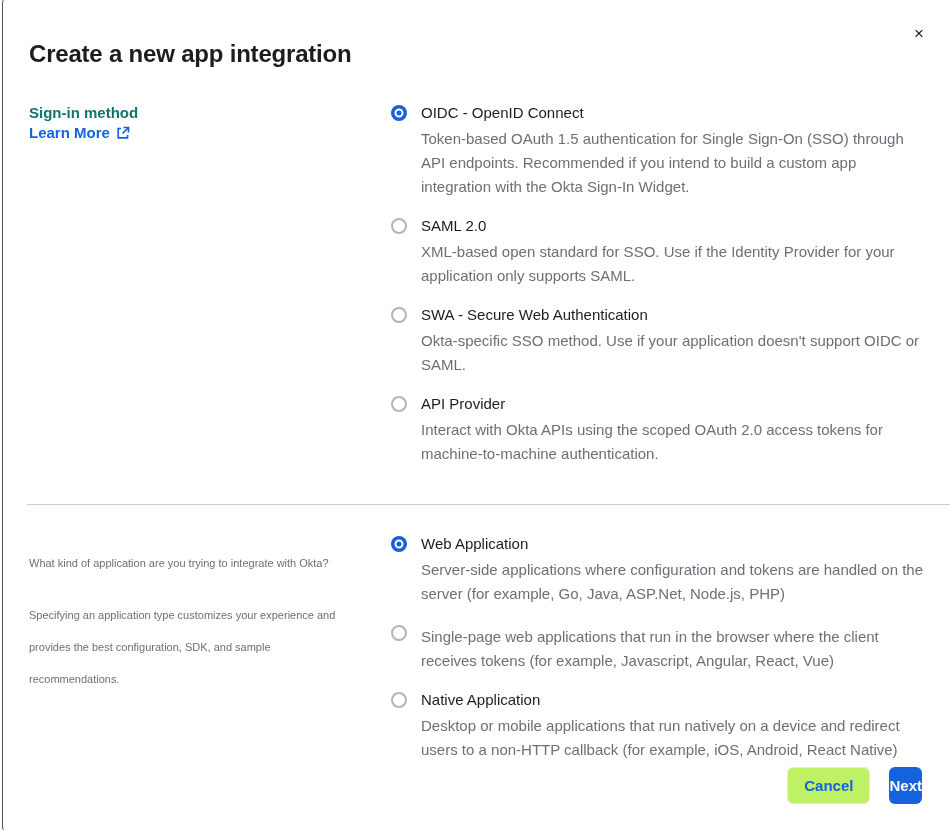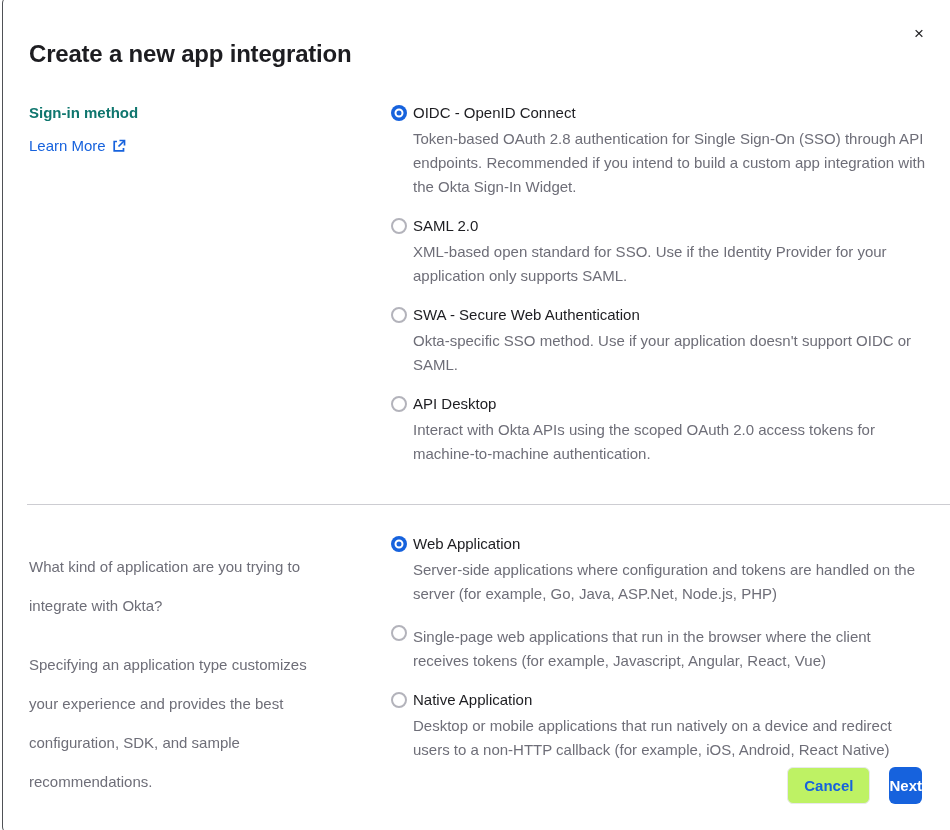--- a/index.html
+++ b/index.html
@@ -46,38 +46,37 @@
   .section-label {
     font-size: 15px;
     font-weight: bold;
     color: #0f766e;
     line-height: 22px;
   }
   .learn-more {
     display: inline-flex;
     align-items: center;
     gap: 6px;
-    margin-top: 13px;
-    font-size: 15px;
-    font-weight: normal;
+    font-size: 15px;
+    font-weight: bold;
     color: #1662dd;
     text-decoration: none;
     cursor: pointer;
   }
   .learn-more svg { display: block; }
   .left-para {
     margin-top: 14px;
-    font-size: 15px;
-    line-height: 39px;
+    font-size: 11px;
+    line-height: 32px;
     color: #6e6e78;
   }
   .left-para + .left-para { margin-top: 20px; }
   .option {
     display: flex;
-    gap: 6px;
+    gap: 14px;
     margin-bottom: 16px;
   }
   .option:last-child { margin-bottom: 0; }
   .radio {
     width: 16px; height: 16px;
     flex-shrink: 0;
     margin-top: 3px;
     border-radius: 50%;
     border: 2px solid #b3b3bb;
     background: #fff;
@@ -171,21 +170,21 @@
           </svg>
         </span>
       </a>
     </div>
     <div class="section-right">
 
       <div class="option">
         <div class="radio checked"></div>
         <div>
           <div class="option-label">OIDC - OpenID Connect</div>
-          <div class="option-desc">Token-based OAuth 2.8 authentication for Single Sign-On (SSO) through API endpoints. Recommended if you intend to build a custom app integration with the Okta Sign-In Widget.</div>
+          <div class="option-desc">Token-based OAuth 1.5 authentication for Single Sign-On (SSO) through API endpoints. Recommended if you intend to build a custom app integration with the Okta Sign-In Widget.</div>
         </div>
       </div>
 
       <div class="option">
         <div class="radio"></div>
         <div>
           <div class="option-label">SAML 2.0</div>
           <div class="option-desc">XML-based open standard for SSO. Use if the Identity Provider for your application only supports SAML.</div>
         </div>
       </div>
@@ -194,21 +193,21 @@
         <div class="radio"></div>
         <div>
           <div class="option-label">SWA - Secure Web Authentication</div>
           <div class="option-desc">Okta-specific SSO method. Use if your application doesn't support OIDC or SAML.</div>
         </div>
       </div>
 
       <div class="option">
         <div class="radio"></div>
         <div>
-          <div class="option-label">API Desktop</div>
+          <div class="option-label">API Provider</div>
           <div class="option-desc">Interact with Okta APIs using the scoped OAuth 2.0 access tokens for machine-to-machine authentication.</div>
         </div>
       </div>
 
     </div>
   </div>
 
   <hr class="divider">
 
   <div class="section apptype">

